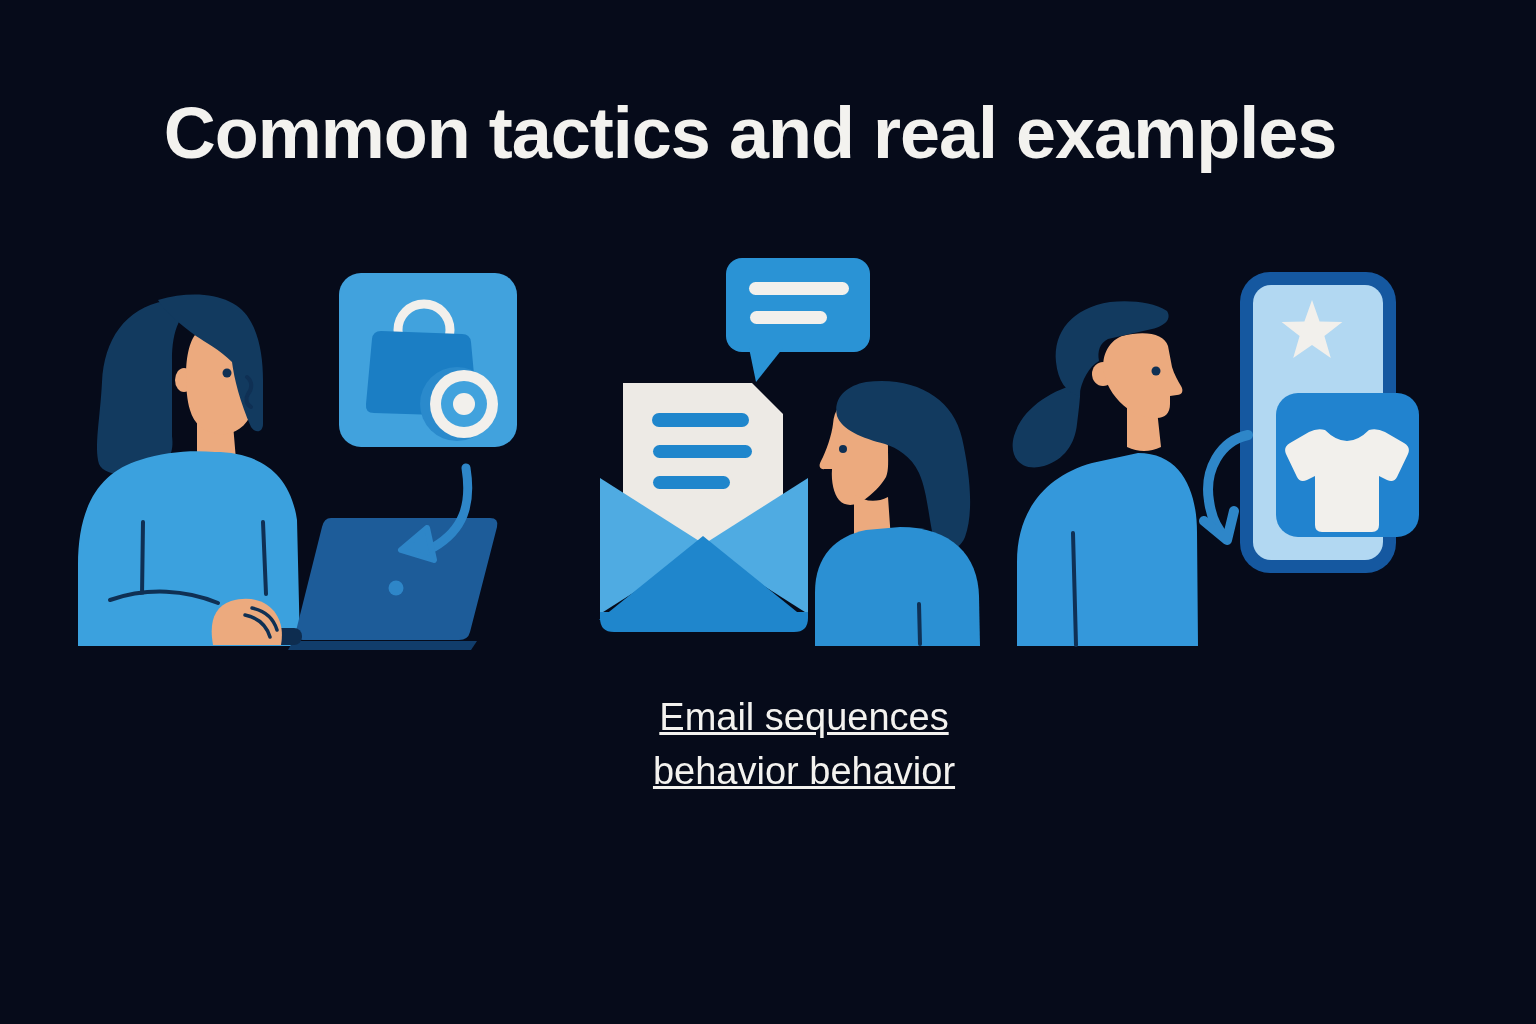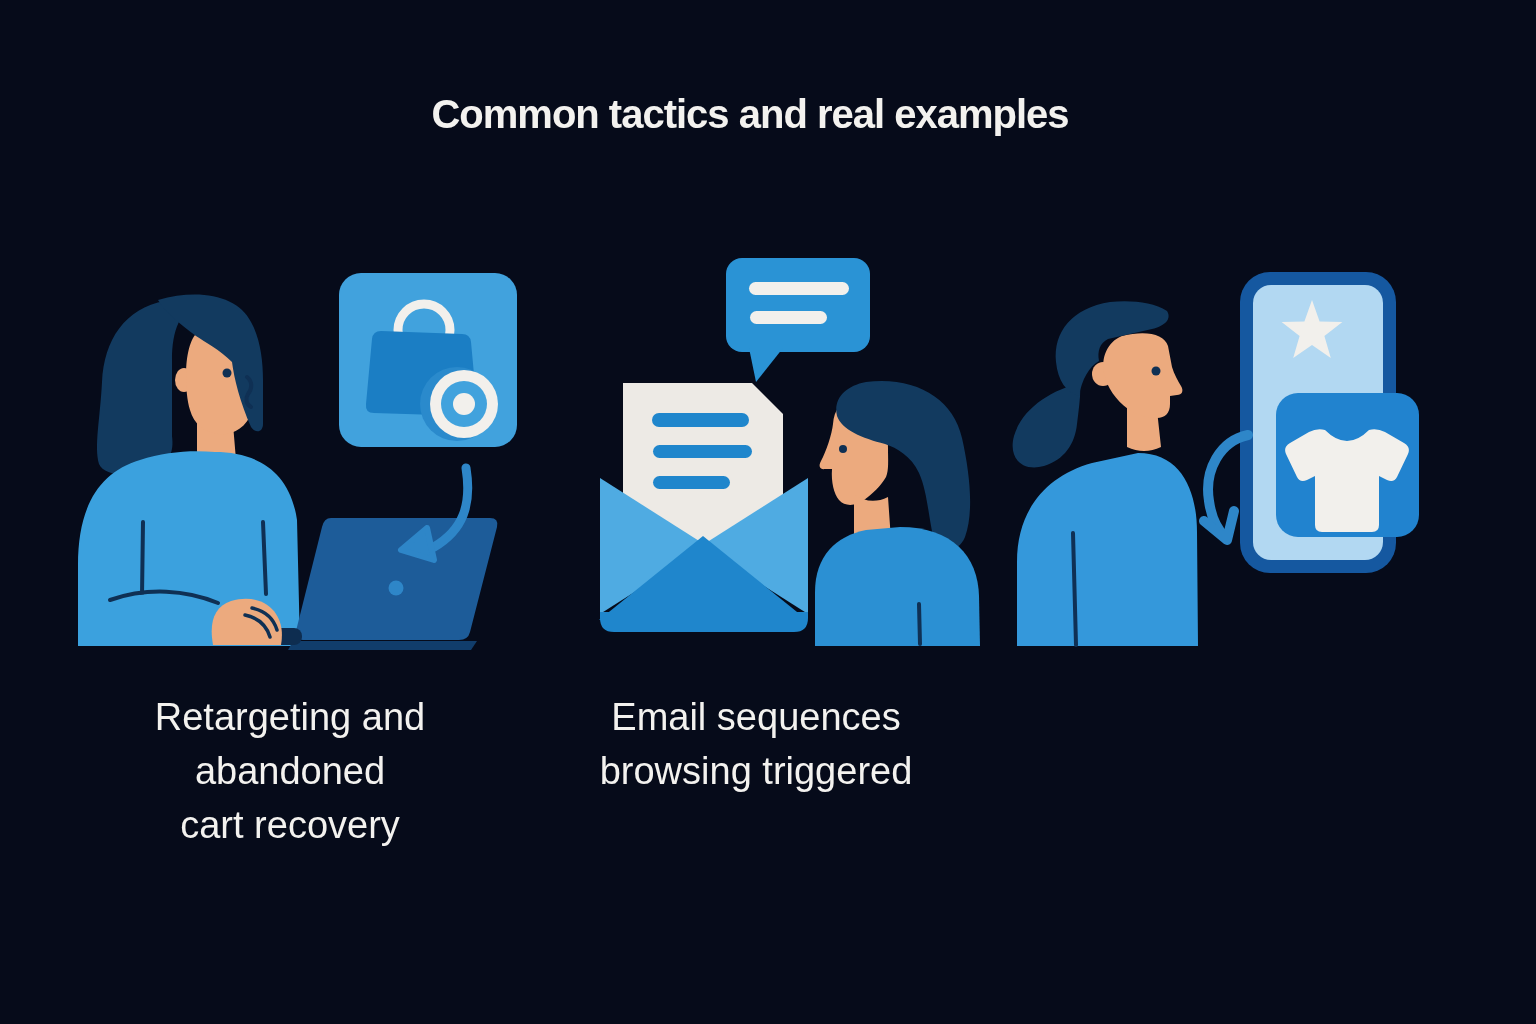--- a/index.html
+++ b/index.html
@@ -12,30 +12,30 @@
     --c-phone_border:#1558a0; --c-phone_screen:#b2d8f2; --c-card_blue:#2183cf;
   }
   html,body{margin:0;padding:0;background:#000;}
   .page{
     position:relative;width:1536px;height:1024px;overflow:hidden;
     background:var(--c-background);
     font-family:"Liberation Sans","DejaVu Sans",sans-serif;
   }
   .title{
     position:absolute;top:92px;left:0;width:1500px;text-align:center;
-    font-size:40px;font-weight:700;letter-spacing:-1px;color:var(--c-title_text);
+    font-size:72px;font-weight:700;letter-spacing:-1px;color:var(--c-title_text);
   }
   .illus{position:absolute;}
   .caption{
     position:absolute;top:690px;text-align:center;
     font-size:38px;font-weight:500;line-height:54px;color:var(--c-caption_text);
   }
   .caption span{display:block;}
   #cap-1{left:60px;width:460px;}
-  #cap-2{left:536px;width:440px;}
+  #cap-2{left:584px;width:440px;text-decoration:underline;}
   #cap-3{left:1015px;width:440px;}
 </style>
 </head>
 <body>
 
 <div class="page">
 
   <div class="title">Common tactics and real examples</div>
 
   <svg class="illus" style="left:55px;top:258px" width="465" height="400" viewBox="55 258 465 400">
@@ -127,23 +127,18 @@
     <g>
       <path fill="none" stroke="var(--c-arrow_blue)" stroke-width="10" stroke-linecap="round" d="M1248,435 C1220,441 1204,470 1209,501 C1211,516 1217,529 1225,537"></path>
       <path fill="none" stroke="var(--c-arrow_blue)" stroke-width="10" stroke-linecap="round" stroke-linejoin="round" d="M1204,521 L1227,540 L1234,511"></path>
     </g>
     <g>
       <rect fill="var(--c-card_blue)" x="1276" y="393" width="143" height="144" rx="22"></rect>
       <path fill="var(--c-white)" d="M1309,432 L1290,443 Q1283,447 1286,454 L1297,477 Q1300,483 1307,480 L1315,476 L1315,525 Q1315,532 1322,532 L1372,532 Q1379,532 1379,525 L1379,476 L1387,480 Q1394,483 1397,477 L1408,454 Q1411,447 1404,443 L1385,432 Q1377,428 1369,430 Q1347,452 1325,430 Q1317,428 1309,432 Z"></path>
     </g>
   </svg>
 
-  <div class="caption" id="cap-1">
-    <span>Retargeting and</span>
-    <span>abandoned</span>
-    <span>cart recovery</span>
-  </div>
   <div class="caption" id="cap-2">
     <span>Email sequences</span>
-    <span>browsing triggered</span>
+    <span>behavior behavior</span>
   </div>
 
 </div>
 
 </body></html>

